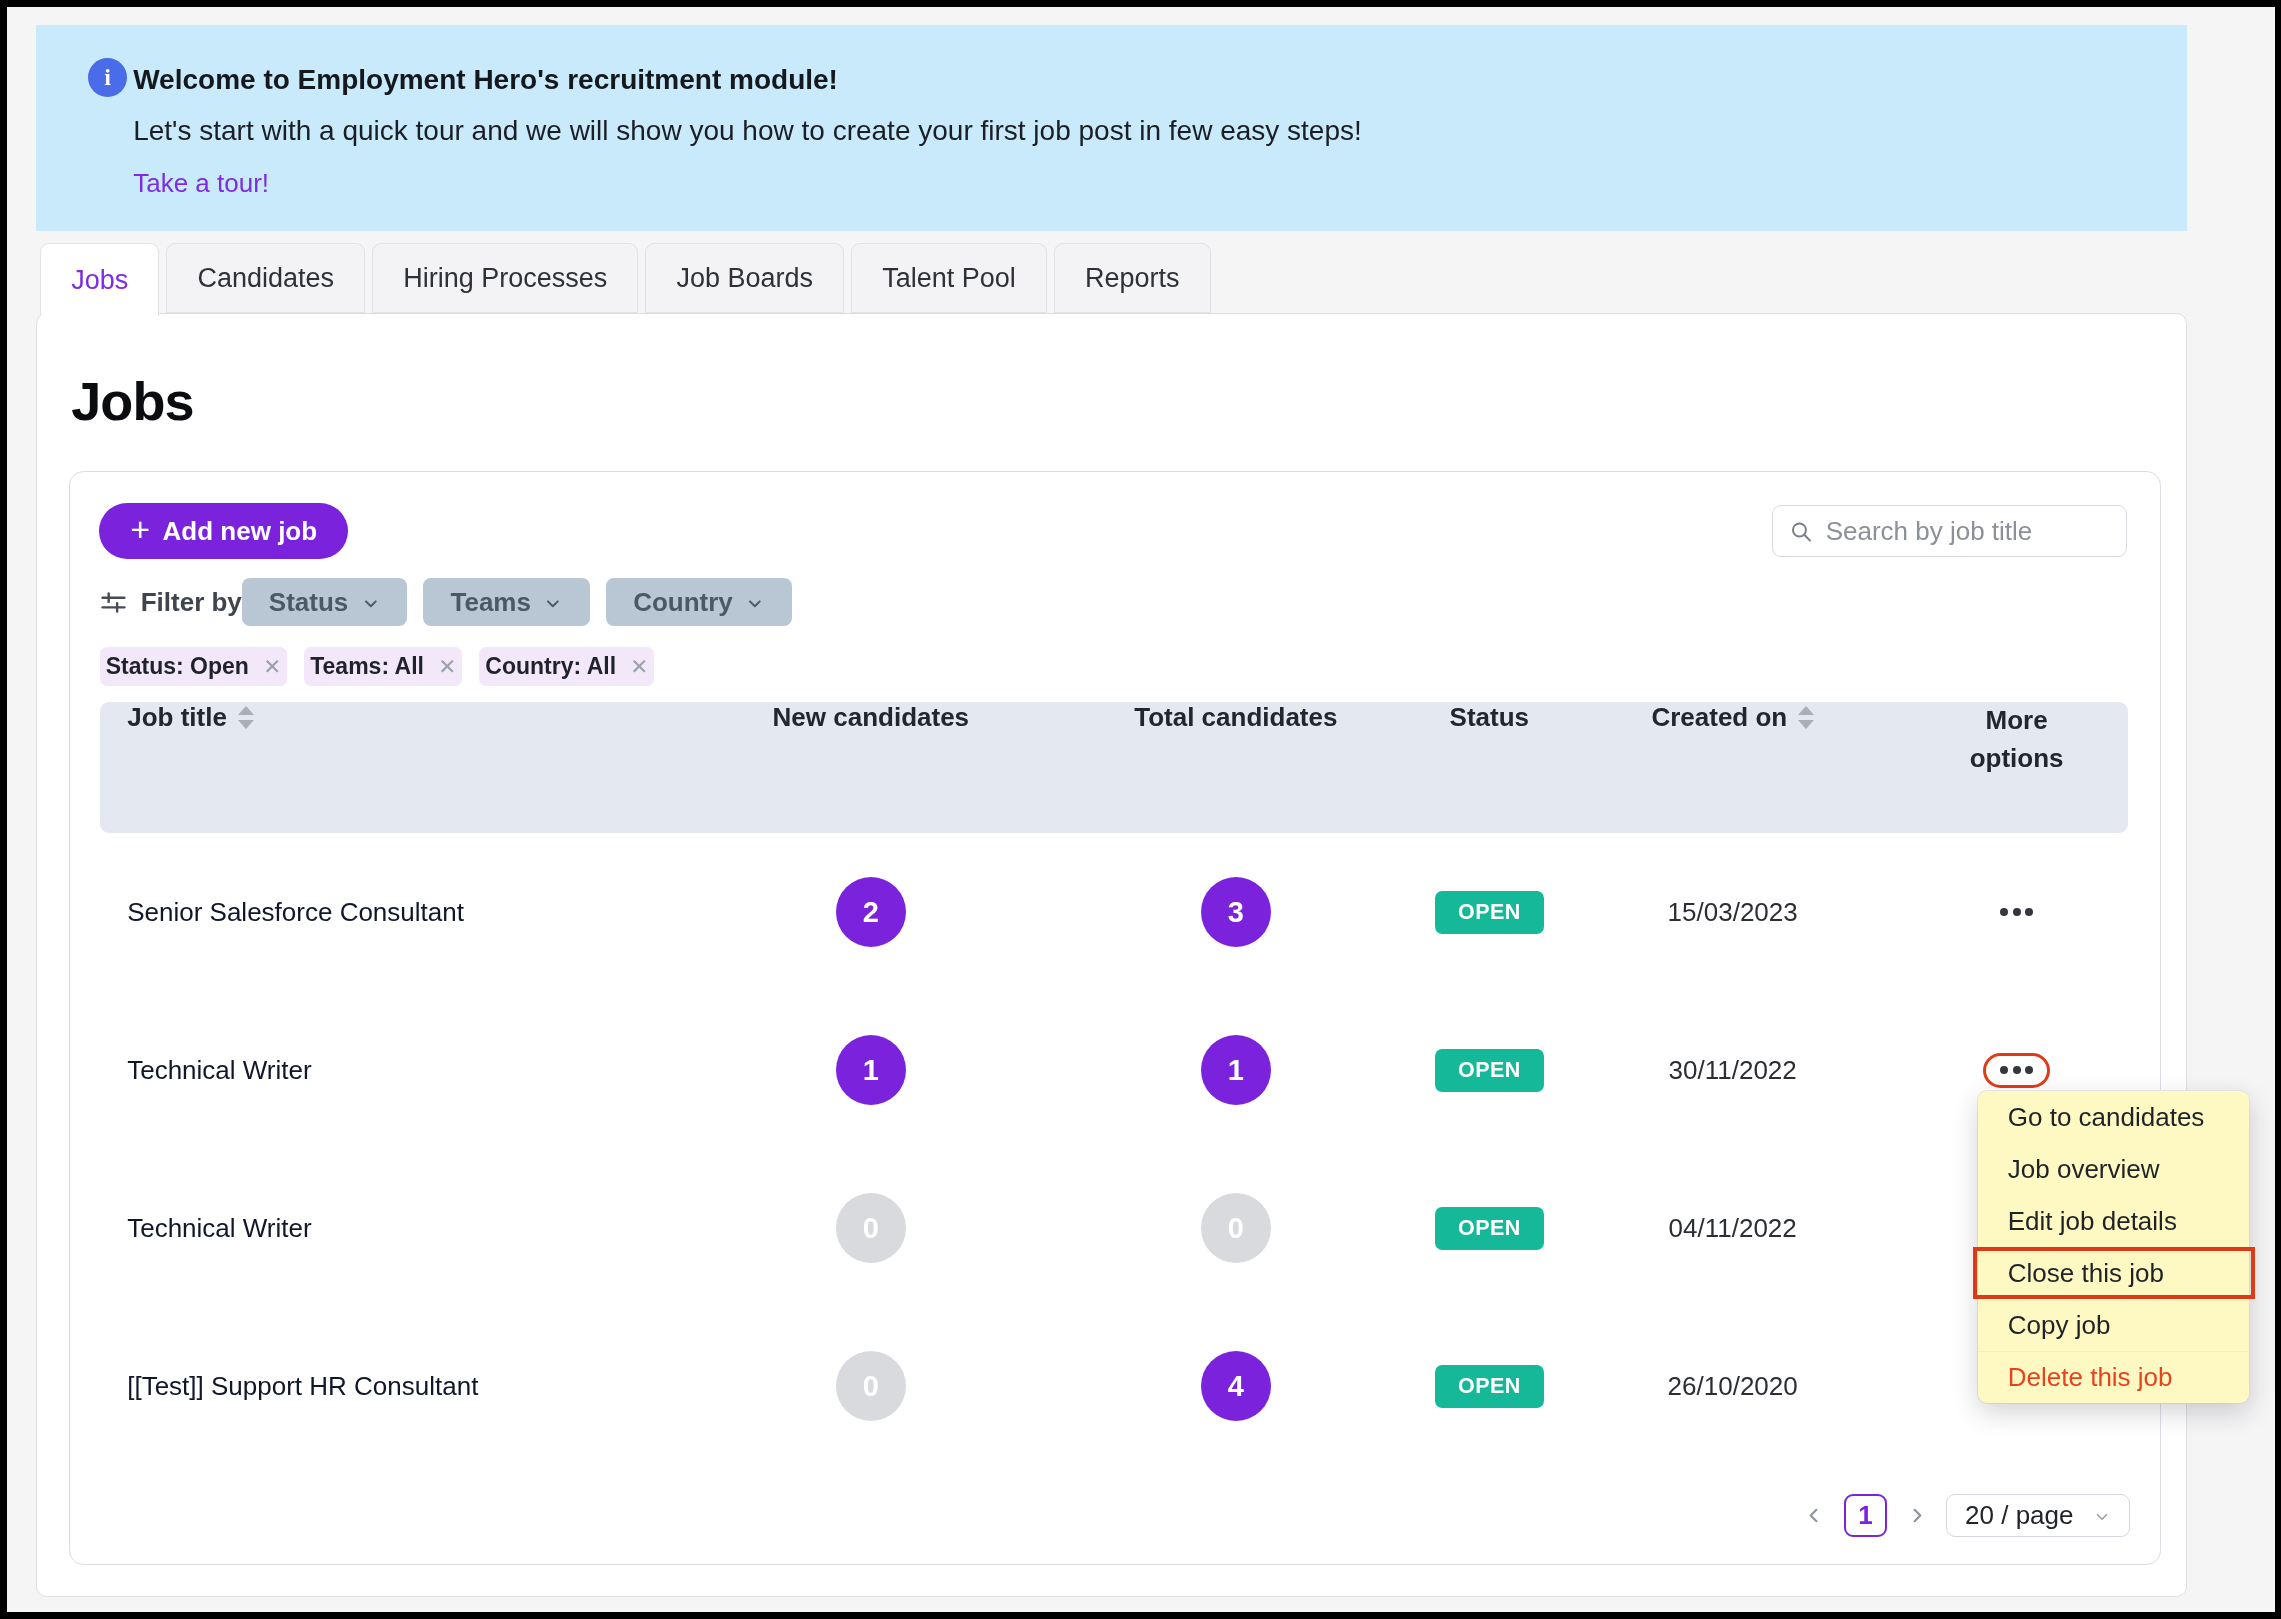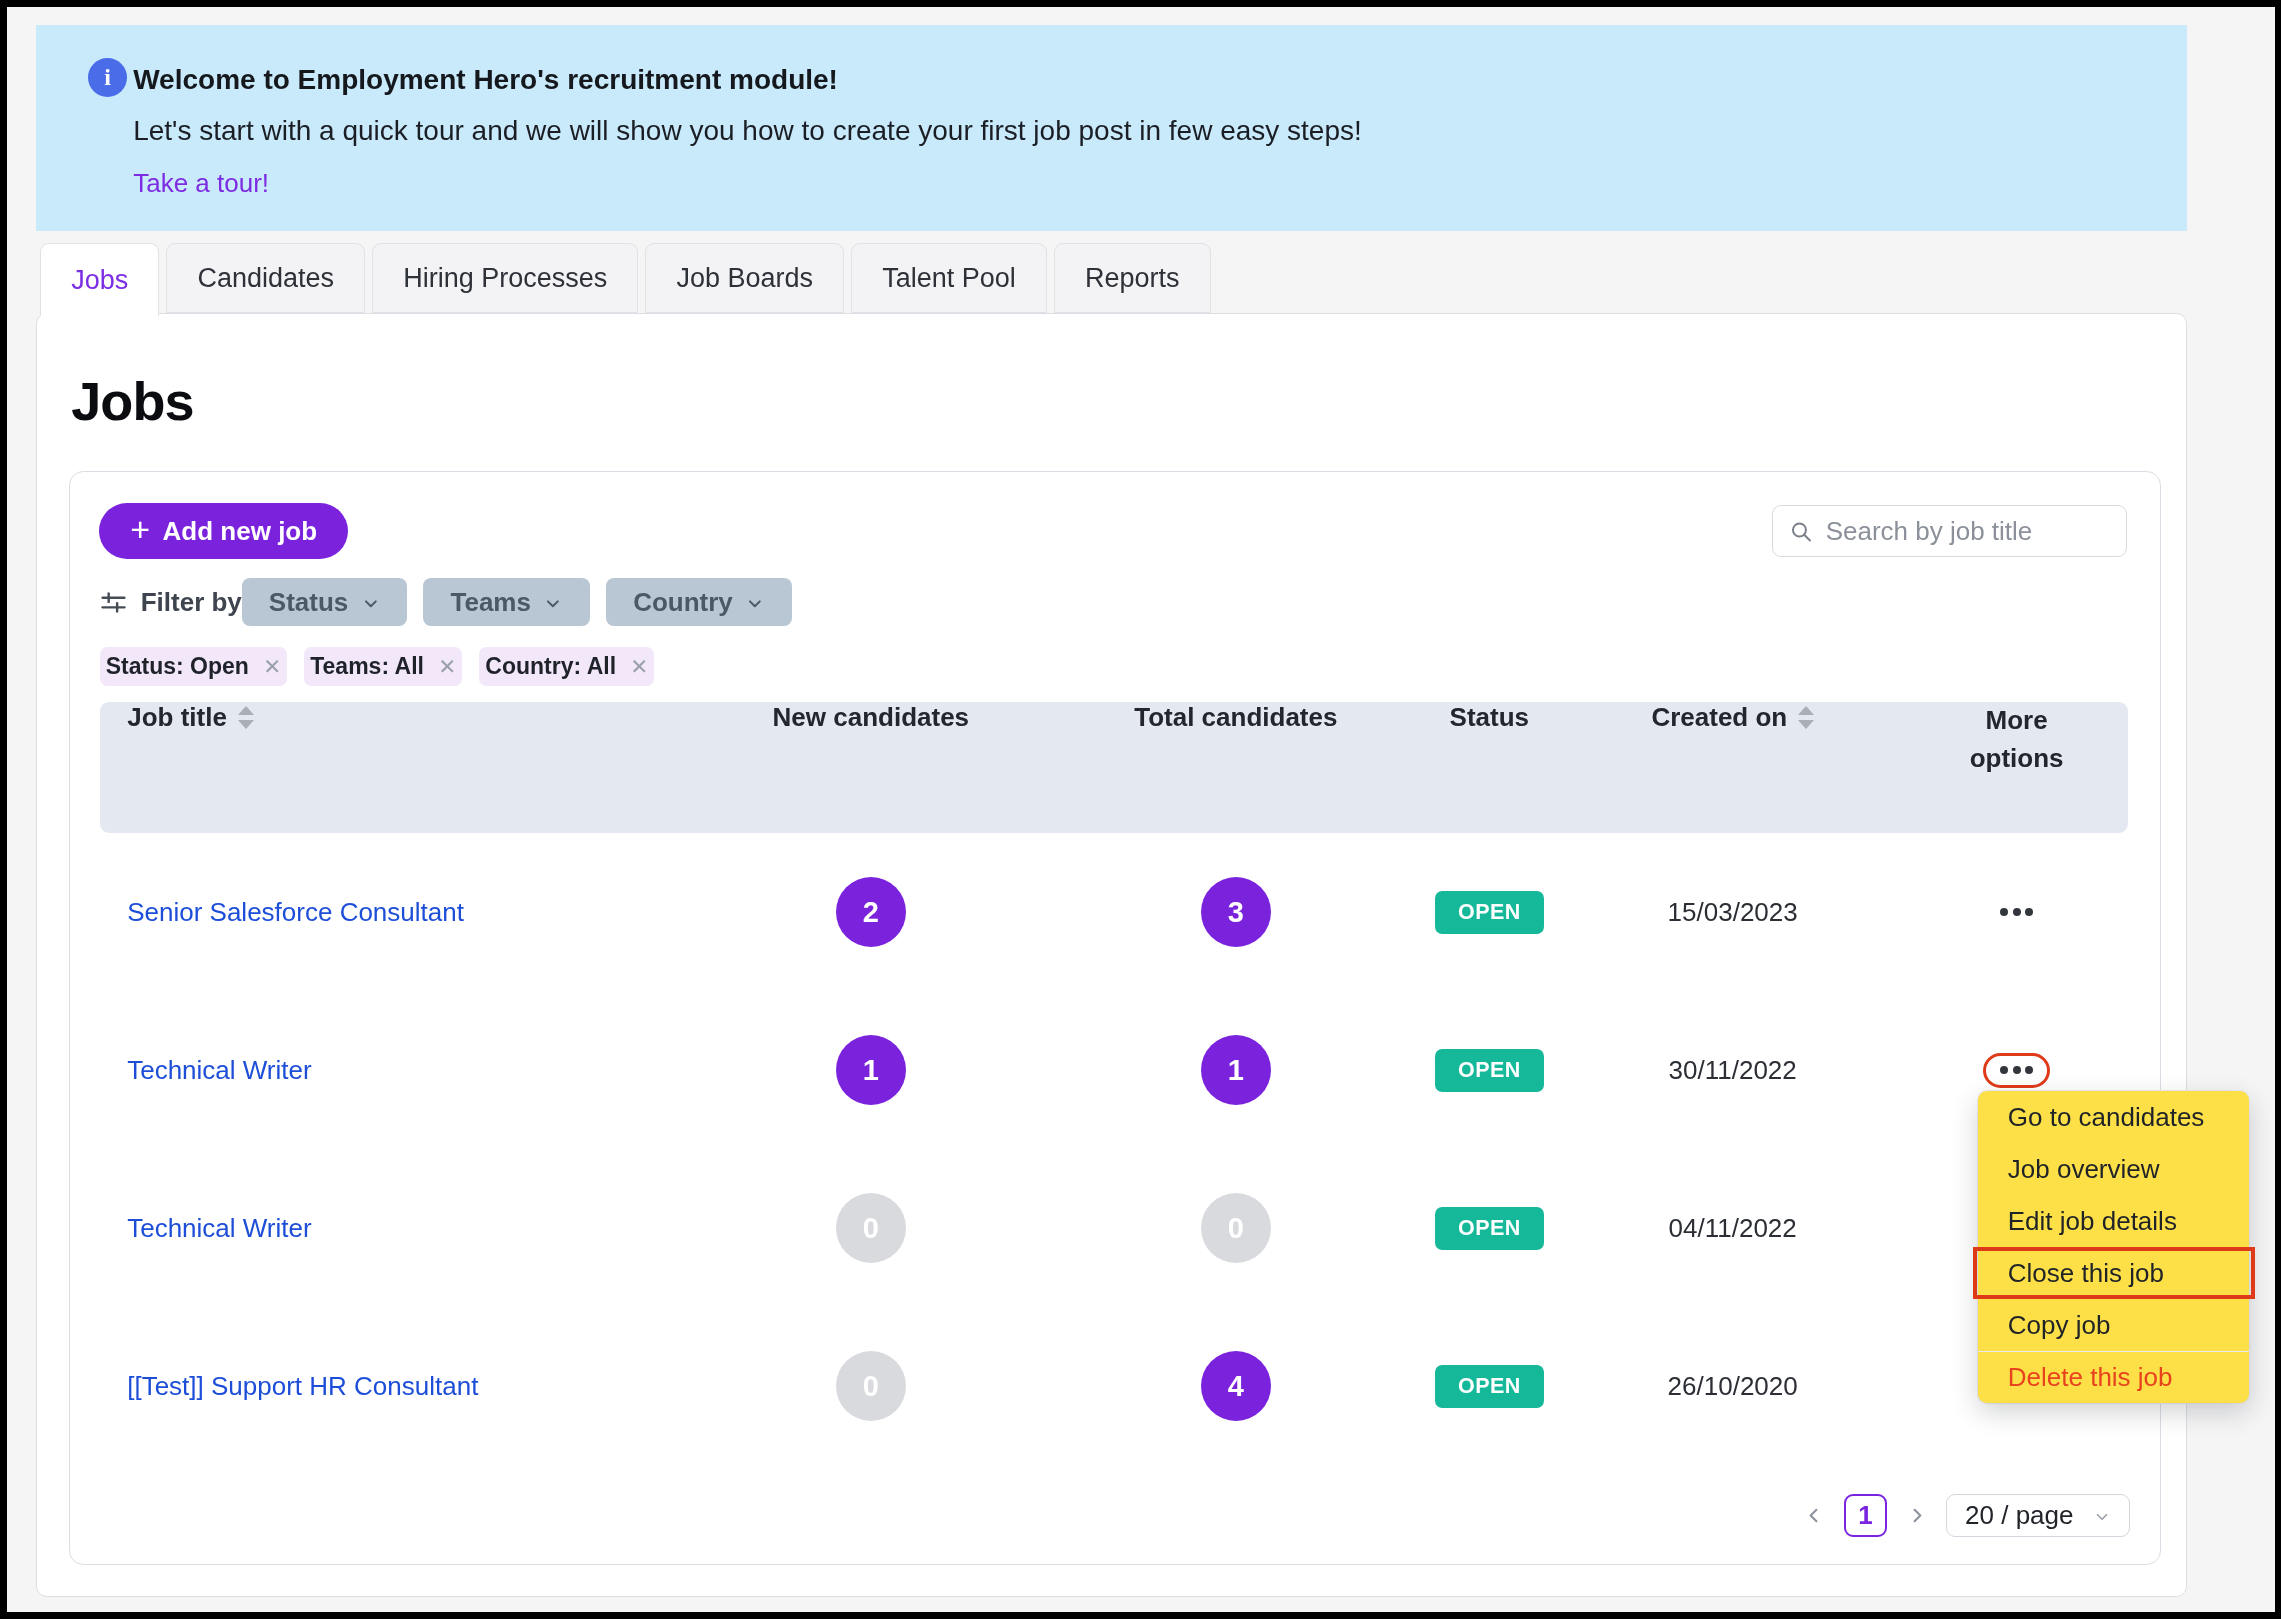--- a/index.html
+++ b/index.html
@@ -68,42 +68,42 @@
   .col-more    { width:11%; text-align:center; justify-content:center; display:flex; }
   .col-more .wrap { width:107px; line-height:1.45; }
 
   .sort { display:inline-flex; flex-direction:column; align-items:center; }
   .sort i { display:block; width:0; height:0; border-left:8px solid transparent; border-right:8px solid transparent; }
   .sort .up { border-bottom:9.9px solid #a9aeb7; }
   .sort .dn { border-top:9.9px solid #a9aeb7; margin-top:4.5px; }
 
   .tbody { position:absolute; left:30px; top:361px; width:2028px; }
   .trow { height:158px; display:flex; align-items:center; font-size:26px; }
-  .job-link { color:#1d4ed8; cursor:pointer;text-align:right; }
+  .job-link { color:#0f172a; cursor:pointer;text-align:right; }
   .count-badge { width:70px; height:70px; border-radius:50%; background:#7b22dd; color:#fff;
                  font-size:29px; font-weight:bold; display:flex; align-items:center; justify-content:center; }
   .count-badge[data-variant="gray"] { background:#d9dade; }
   .status-badge { background:#16b89a; color:#fff; font-size:21.5px; font-weight:bold; letter-spacing:0.4px;
                   padding:9px 23px; border-radius:7.2px; }
   .created-cell { color:#2b2e34; }
   .dots { display:flex; gap:4.5px; align-items:center; cursor:pointer; }
   .dots i { width:8px; height:8px; border-radius:50%; background:#33373d; }
   .dots-ring { border:3.6px solid #e03b19; border-radius:19.7px; padding:10.7px 14.3px; display:flex; align-items:center; }
 
   
   .pagination { position:absolute; right:30px; bottom:27px; display:flex; align-items:center; gap:18px; }
   .pg-chevron { color:#8d939e; display:flex; align-items:center; cursor:pointer; }
   .pg-current { width:43px; height:43px; border:2.7px solid #7a24e0; border-radius:9px; color:#7a24e0;
                 font-size:26px; font-weight:bold; display:flex; align-items:center; justify-content:center; cursor:pointer; }
   .pg-size { height:43px; border:1.8px solid #d6d7de; border-radius:9px; background:#fff; color:#212429;
              font-size:26px; display:flex; align-items:center; gap:19.7px; padding:0 18px; cursor:pointer; }
   .pg-size svg { margin-top:1.8px; }
 
   
-  .menu { position:absolute; left:1971px; top:1084px; width:271px; background:#fde047; border-radius:9px;
+  .menu { position:absolute; left:1971px; top:1084px; width:271px; background:#fef9c3; border-radius:9px;
           box-shadow:0 9px 27px rgba(25,28,35,.20), 0 0 0 0.9px #ececf0; z-index:5; }
   .menu-item { height:52px; display:flex; align-items:center; padding-left:29.6px; font-size:26px;
                color:#1f2227; cursor:pointer; position:relative; }
   .menu-item.danger { color:#e8431f; border-top:1.8px solid #ebebef; }
   .menu-highlight-rect { position:absolute; top:0; bottom:0; left:-5.4px; right:-5.4px;
                          border:4.5px solid #df3a18; pointer-events:none; }
 </style>
 </head>
 <body>
 

